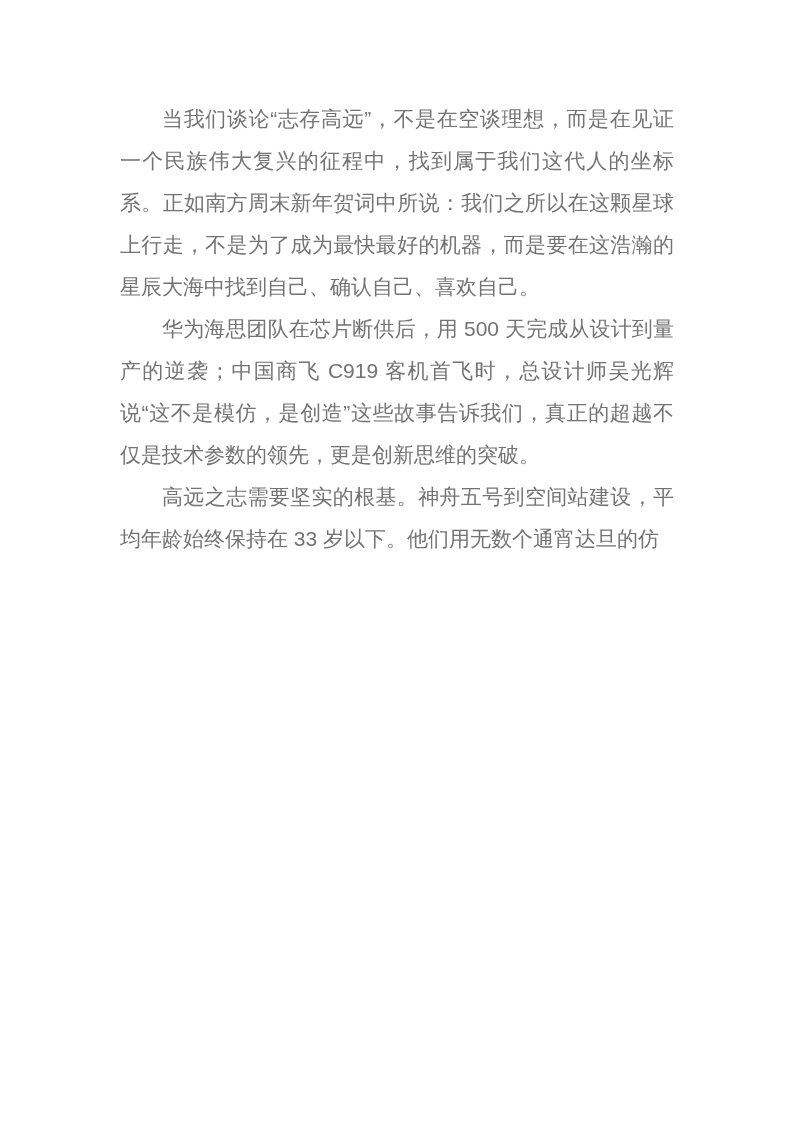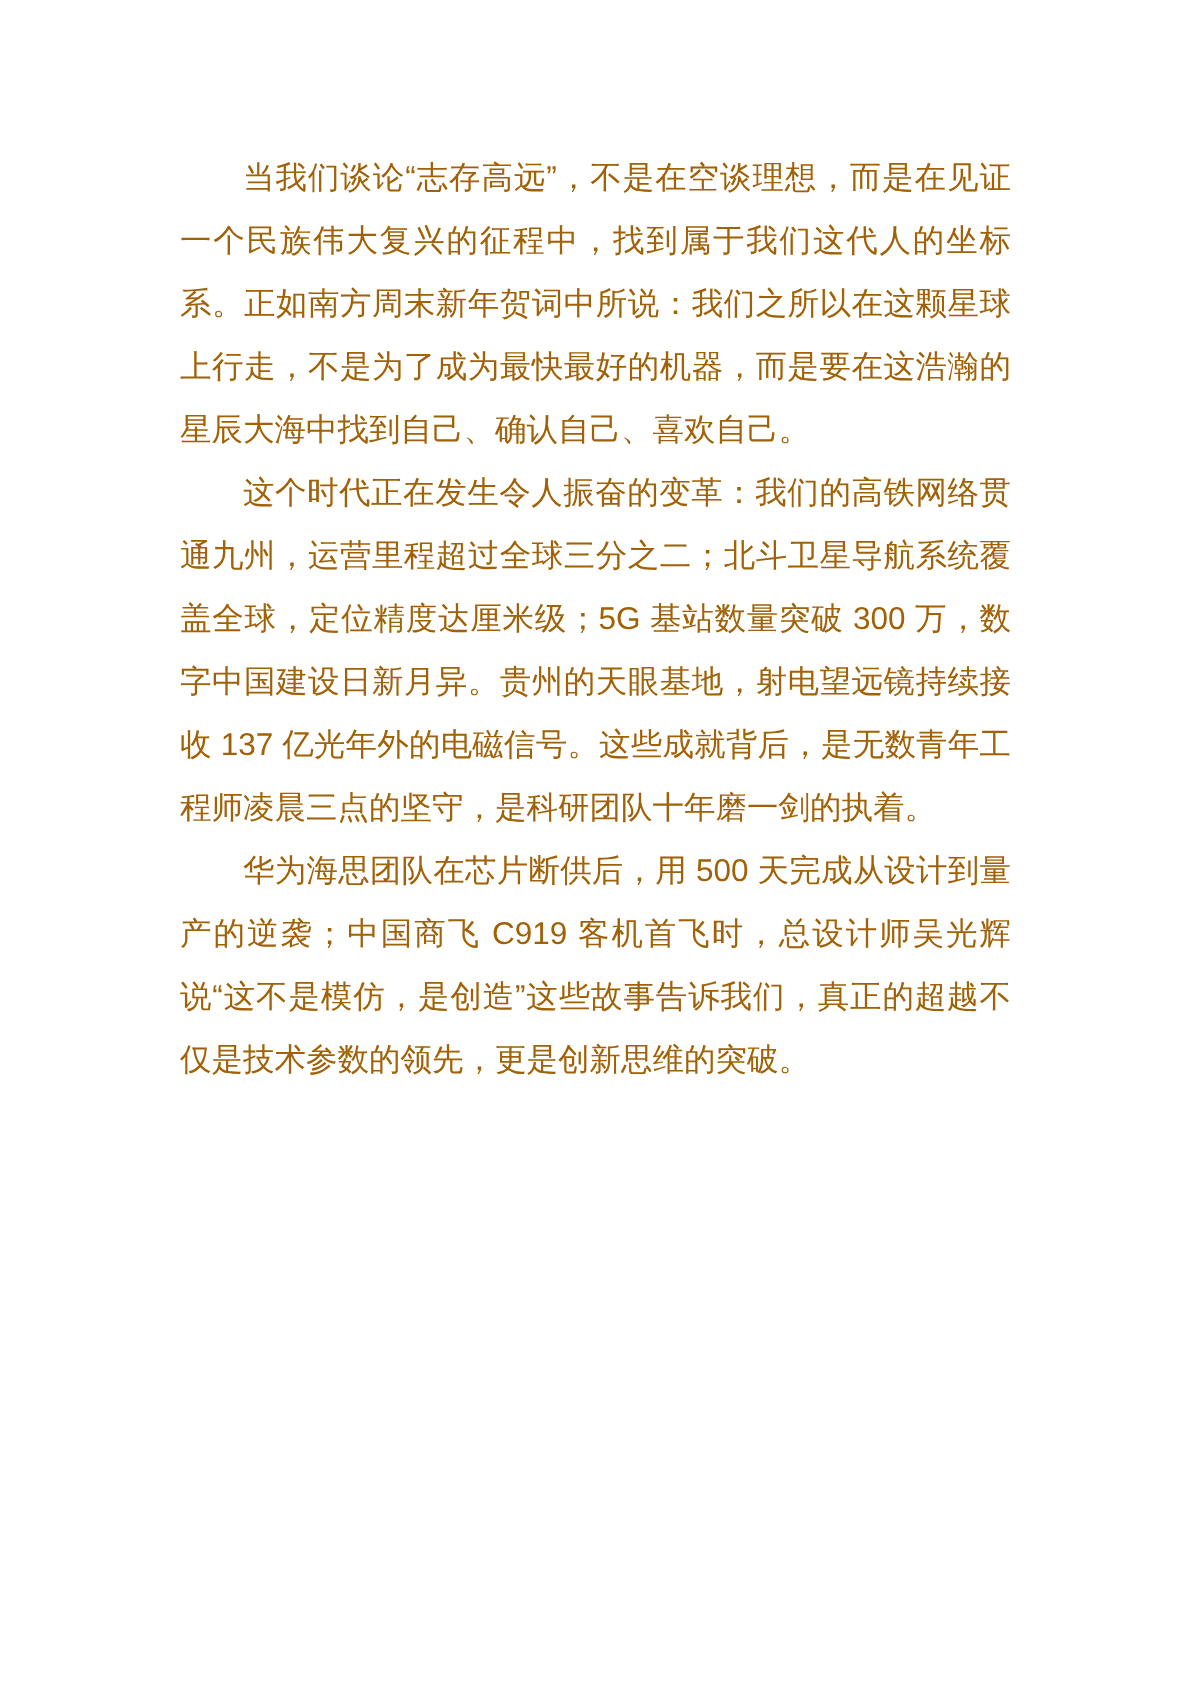--- a/index.html
+++ b/index.html
@@ -15,26 +15,26 @@
     box-sizing: border-box;
     padding: 98px 119px 0 120px;
     overflow: hidden;
   }
   .page p {
     margin: 0;
     padding: 0;
     font-family: "Liberation Sans", "DejaVu Sans", sans-serif;
     font-size: 21px;
     line-height: 42px;
-    color: #a16207;
+    color: #737373;
     text-align: justify;
     text-indent: 2em;
     word-break: break-all;
   }
 </style>
 </head>
 <body>
 
 <div class="page">
   <p>当我们谈论“志存高远”，不是在空谈理想，而是在见证一个民族伟大复兴的征程中，找到属于我们这代人的坐标系。正如南方周末新年贺词中所说：我们之所以在这颗星球上行走，不是为了成为最快最好的机器，而是要在这浩瀚的星辰大海中找到自己、确认自己、喜欢自己。</p>
-  <p>这个时代正在发生令人振奋的变革：我们的高铁网络贯通九州，运营里程超过全球三分之二；北斗卫星导航系统覆盖全球，定位精度达厘米级；5G 基站数量突破 300 万，数字中国建设日新月异。贵州的天眼基地，射电望远镜持续接收 137 亿光年外的电磁信号。这些成就背后，是无数青年工程师凌晨三点的坚守，是科研团队十年磨一剑的执着。</p>
   <p>华为海思团队在芯片断供后，用 500 天完成从设计到量产的逆袭；中国商飞 C919 客机首飞时，总设计师吴光辉说“这不是模仿，是创造”这些故事告诉我们，真正的超越不仅是技术参数的领先，更是创新思维的突破。</p>
+  <p>高远之志需要坚实的根基。神舟五号到空间站建设，平均年龄始终保持在 33 岁以下。他们用无数个通宵达旦的仿</p>
 </div>
 
 </body></html>

